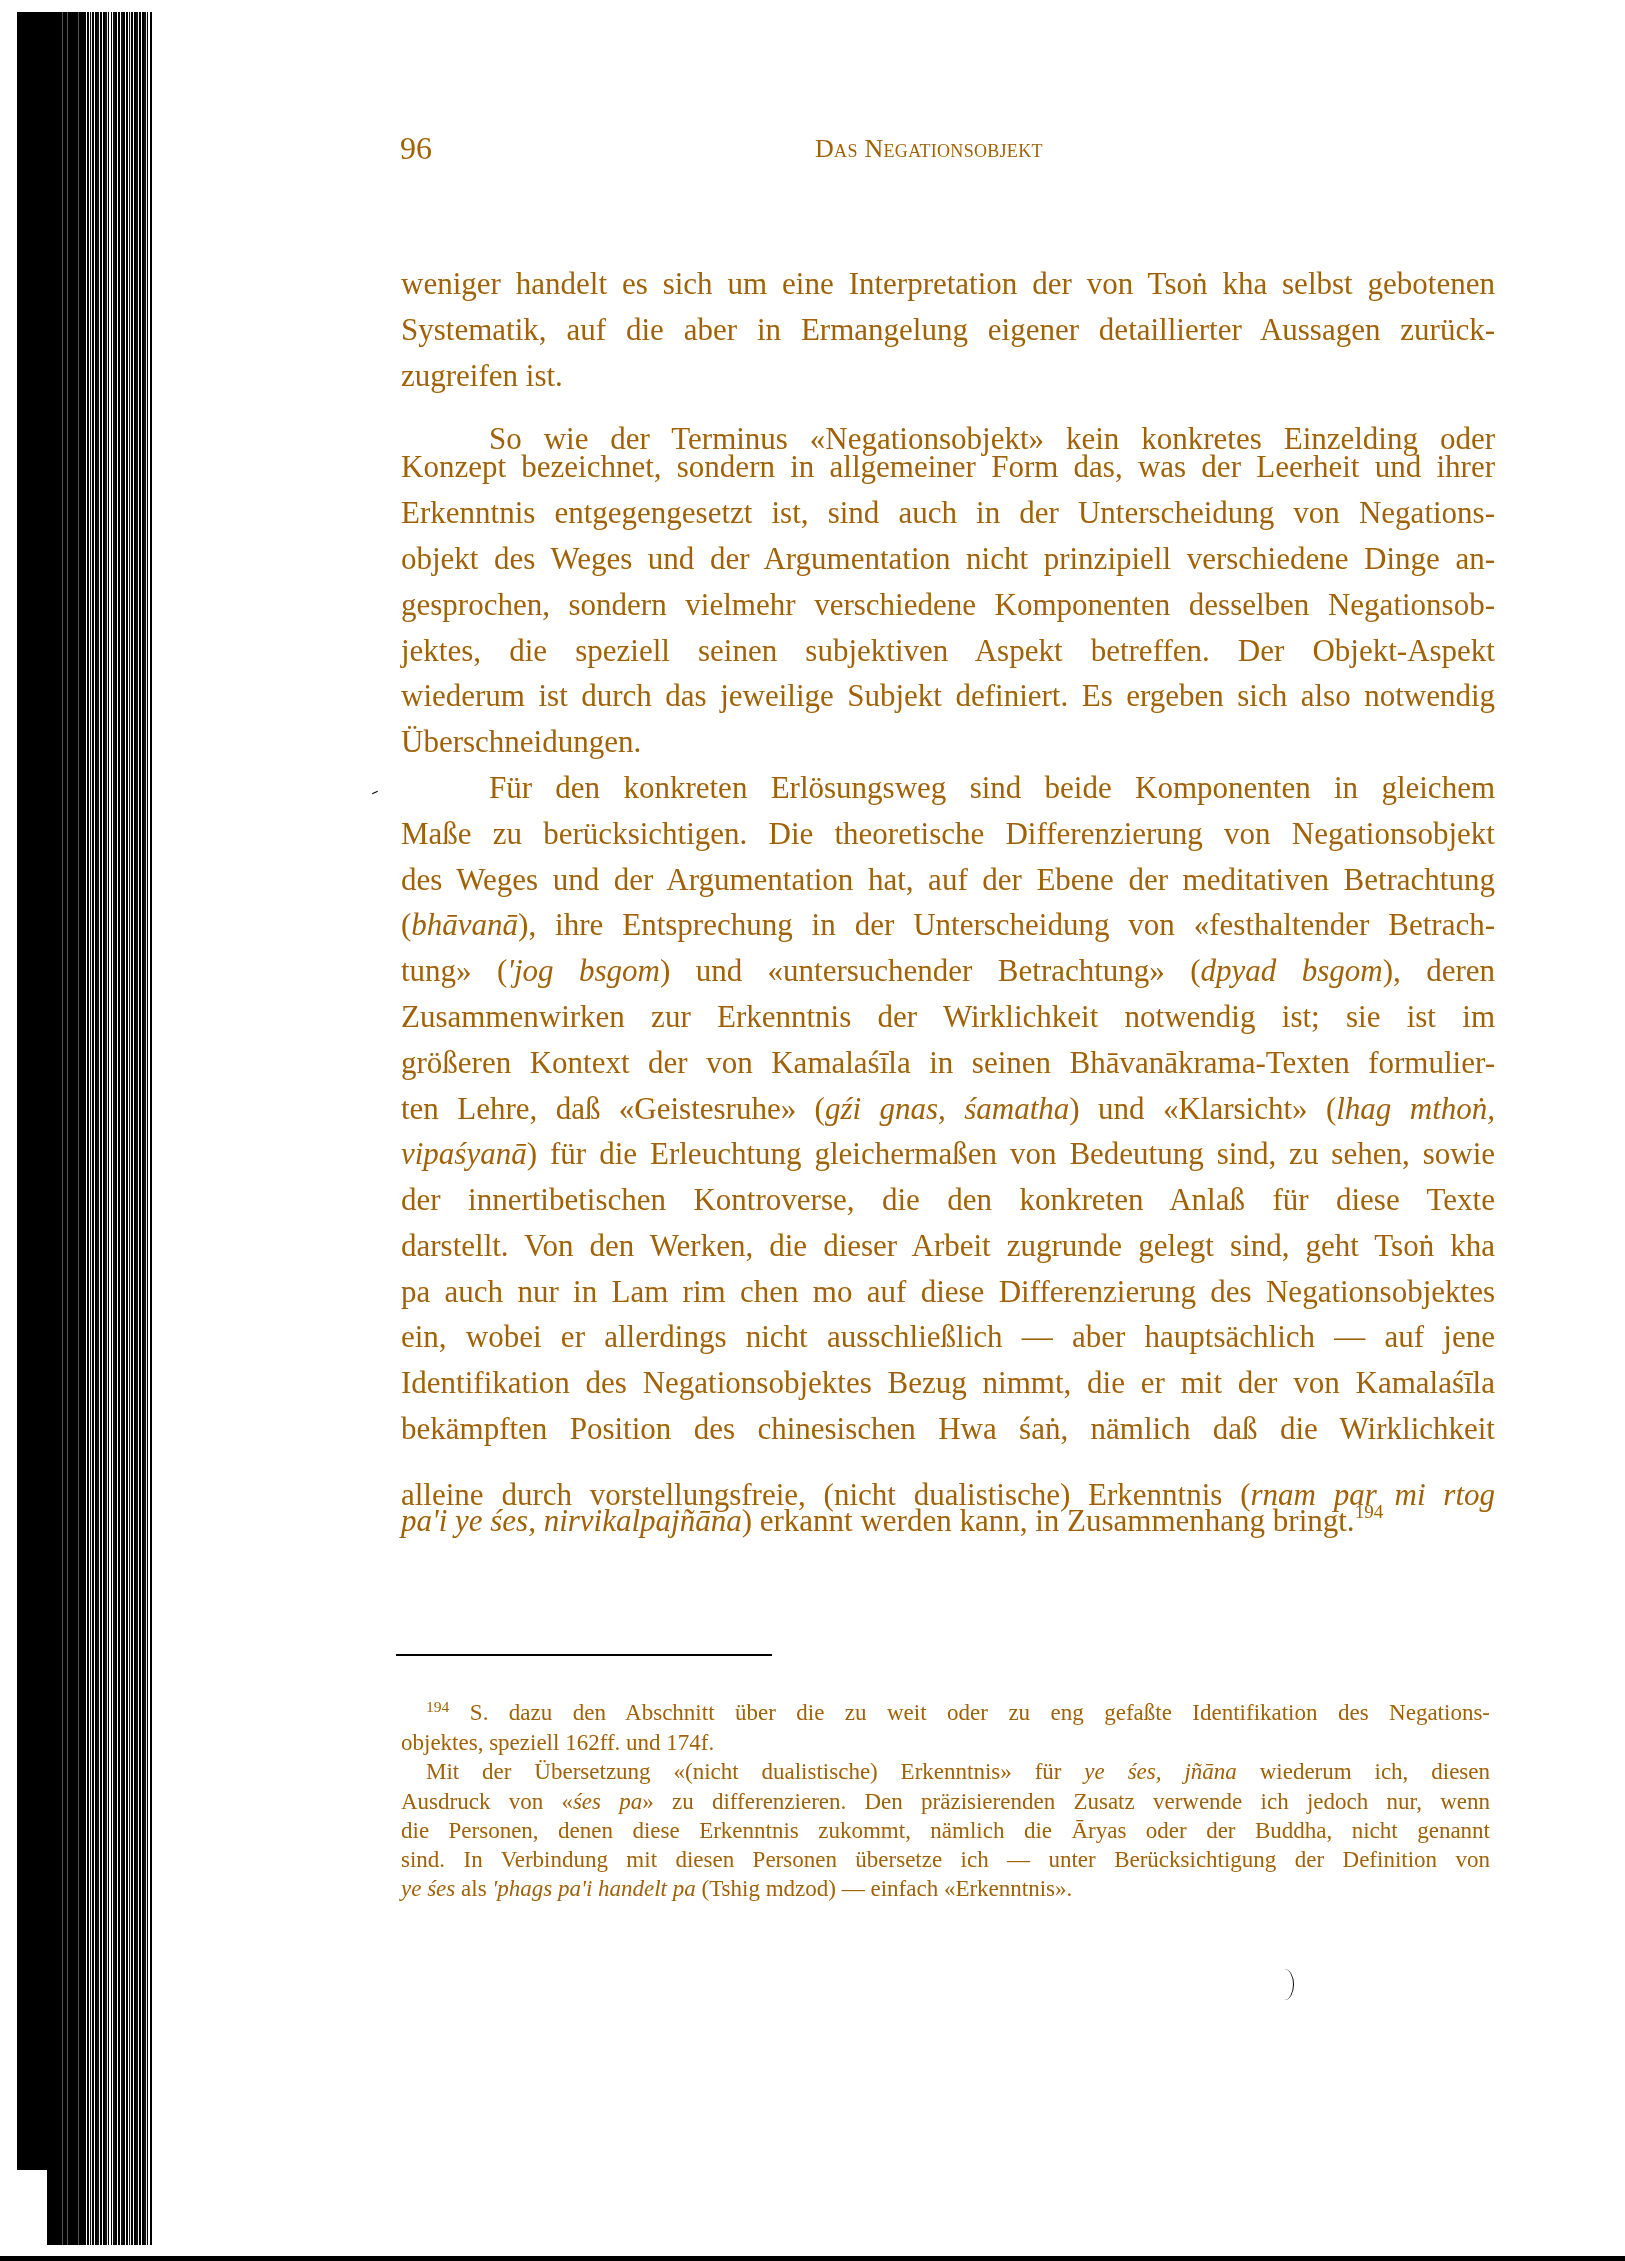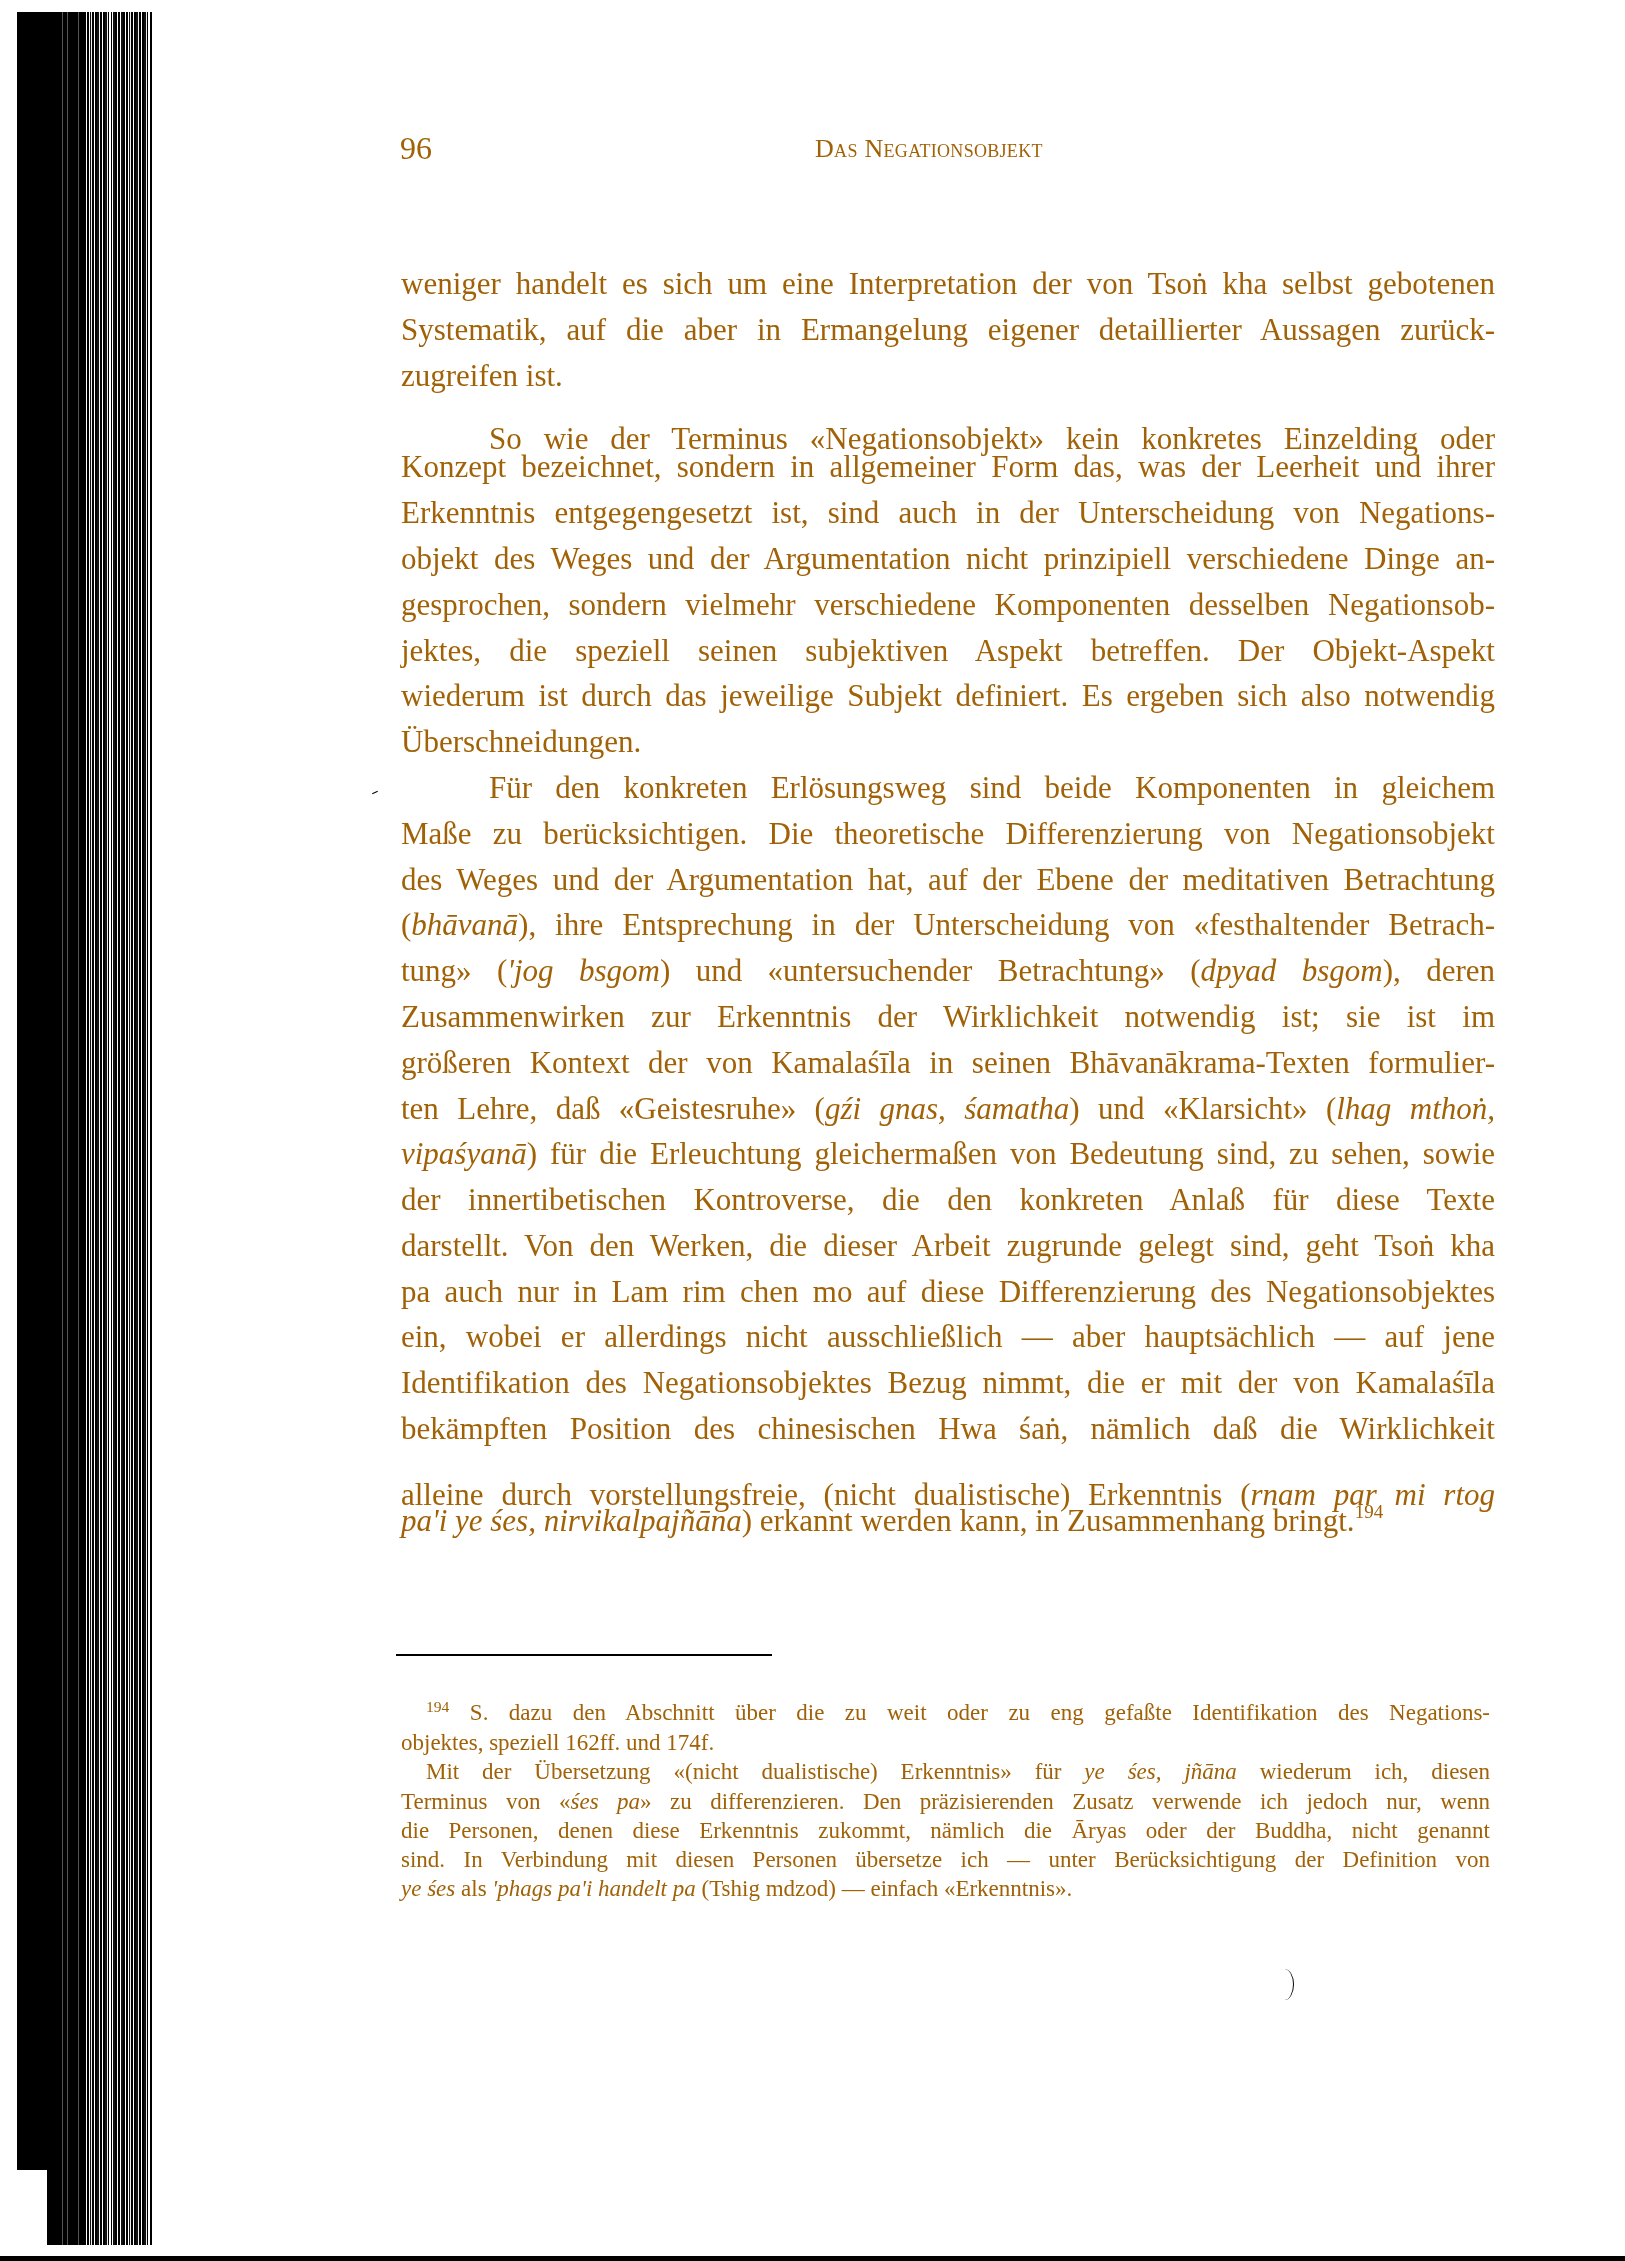--- a/index.html
+++ b/index.html
@@ -88,21 +88,21 @@
       <div class="serif line" style="top: 1411px;"><span>bekämpften Position des chinesischen Hwa śaṅ, nämlich daß die Wirklichkeit</span></div>
       <div class="serif line" style="top: 1457px; margin-top: 20px;"><span>alleine durch vorstellungsfreie, (nicht dualistische) Erkenntnis (</span><i>rnam par mi rtog</i></div>
       <div class="serif line last" style="top: 1503px;"><i>pa'i ye śes, nirvikalpajñāna</i><span>) erkannt werden kann, in Zusammenhang bringt.</span><sup class="ref">194</sup></div>
     </div>
 
   <div class="fn-rule"></div>
   <div id="footnote-text">
       <div class="serif fn indent" style="top: 1699px;"><sup class="ref">194</sup><span> S. dazu den Abschnitt über die zu weit oder zu eng gefaßte Identifikation des Negations-</span></div>
       <div class="serif fn last" style="top: 1729px;"><span>objektes, speziell 162ff. und 174f.</span></div>
       <div class="serif fn indent" style="top: 1758px;"><span>Mit der Übersetzung «(nicht dualistische) Erkenntnis» für </span><i>ye śes, jñāna</i><span> wiederum ich, diesen</span></div>
-      <div class="serif fn" style="top: 1788px;"><span>Terminus von «</span><i>śes pa</i><span>» zu differenzieren. Den präzisierenden Zusatz verwende ich jedoch nur, wenn</span></div>
+      <div class="serif fn" style="top: 1788px;"><span>Ausdruck von «</span><i>śes pa</i><span>» zu differenzieren. Den präzisierenden Zusatz verwende ich jedoch nur, wenn</span></div>
       <div class="serif fn" style="top: 1817px;"><span>die Personen, denen diese Erkenntnis zukommt, nämlich die Āryas oder der Buddha, nicht genannt</span></div>
       <div class="serif fn" style="top: 1846px;"><span>sind. In Verbindung mit diesen Personen übersetze ich — unter Berücksichtigung der Definition von</span></div>
       <div class="serif fn last" style="top: 1875px;"><i>ye śes</i><span> als </span><i>'phags pa'i handelt pa</i><span> (Tshig mdzod) — einfach «Erkenntnis».</span></div>
     </div>
 
   <div class="pen-tick"></div>
   <div class="stray-mark"></div>
 </div>
 
 

